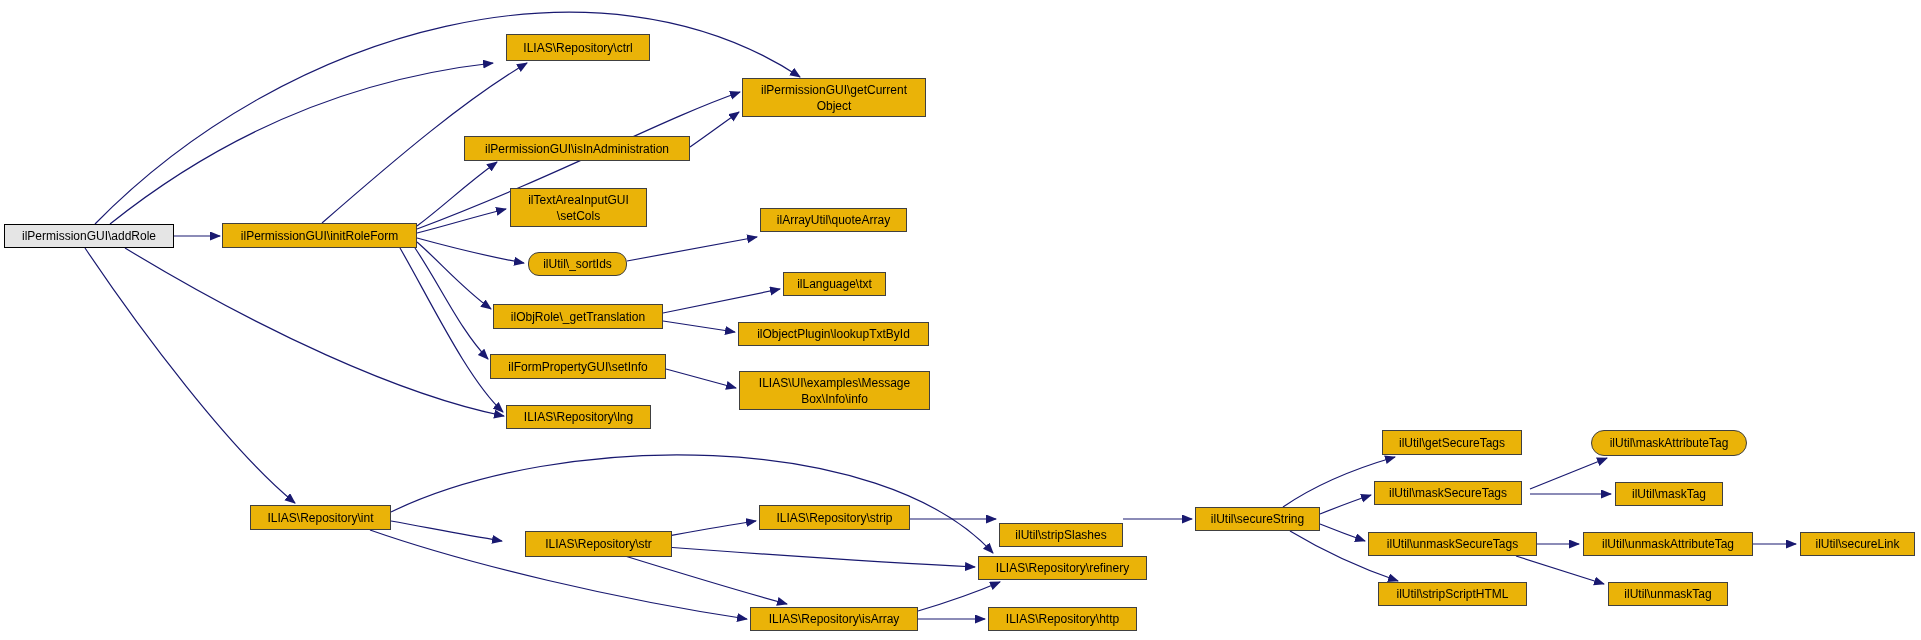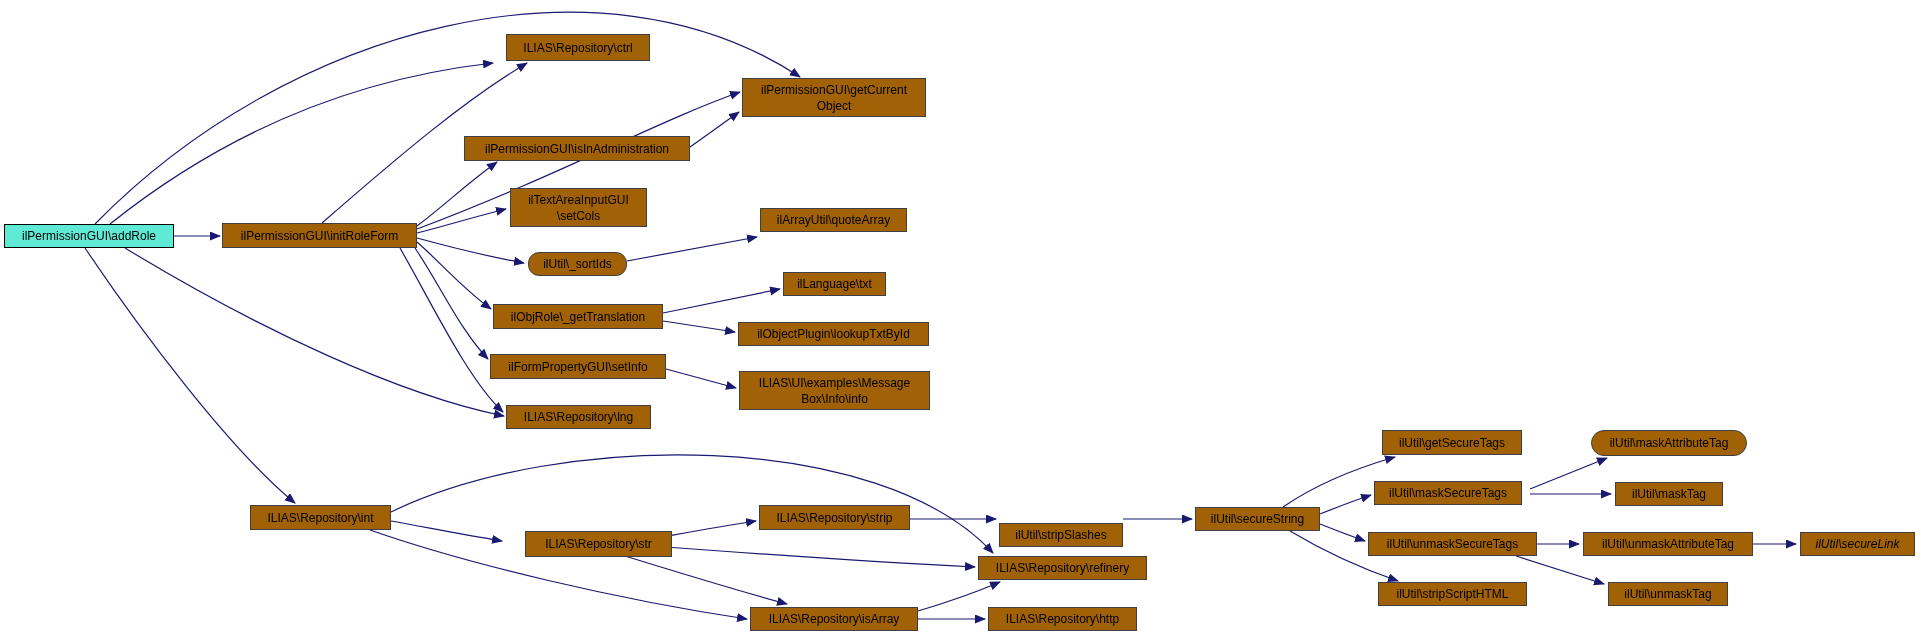--- a/index.html
+++ b/index.html
@@ -17,34 +17,34 @@
     width: 1921px; height: 640px;
   }
   .edge {
     fill: none;
     stroke: #191970;
     stroke-width: 1.2;
   }
   .node {
     position: absolute;
     box-sizing: border-box;
-    background: #a16207;
+    background: #eab308;
     border: 1px solid #404040;
     color: #000000;
     font-size: 12px;
     line-height: 16px;
     display: flex;
     align-items: center;
     justify-content: center;
     text-align: center;
     white-space: pre-line;
     cursor: pointer;
   }
   .node.main {
-    background: #5eead4;
+    background: #e5e5e5;
     border: 1.5px solid #000000;
     cursor: default;
   }
 </style>
 </head>
 <body>
 
 <div id="canvas">
   <svg id="edge-layer" width="1921" height="640" viewBox="0 0 1921 640" xmlns="http://www.w3.org/2000/svg">
     <defs>
@@ -117,15 +117,15 @@
       <div class="node" style="left: 988px; top: 607px; width: 149px; height: 24px;">ILIAS\Repository\http</div>
       <div class="node" style="left: 1195px; top: 507px; width: 125px; height: 24px;">ilUtil\secureString</div>
       <div class="node" style="left: 1382px; top: 430px; width: 140px; height: 25px;">ilUtil\getSecureTags</div>
       <div class="node" style="left: 1374px; top: 481px; width: 148px; height: 24px;">ilUtil\maskSecureTags</div>
       <div class="node" style="left: 1368px; top: 532px; width: 169px; height: 24px;">ilUtil\unmaskSecureTags</div>
       <div class="node" style="left: 1378px; top: 582px; width: 149px; height: 24px;">ilUtil\stripScriptHTML</div>
       <div class="node" style="left: 1591px; top: 430px; width: 156px; height: 26px; border-radius: 13px;">ilUtil\maskAttributeTag</div>
       <div class="node" style="left: 1615px; top: 482px; width: 108px; height: 24px;">ilUtil\maskTag</div>
       <div class="node" style="left: 1583px; top: 532px; width: 170px; height: 24px;">ilUtil\unmaskAttributeTag</div>
       <div class="node" style="left: 1608px; top: 582px; width: 120px; height: 24px;">ilUtil\unmaskTag</div>
-      <div class="node" style="left: 1800px; top: 532px; width: 115px; height: 24px; font-style: italic;">ilUtil\secureLink</div>
+      <div class="node" style="left: 1800px; top: 532px; width: 115px; height: 24px;">ilUtil\secureLink</div>
     </div>
 </div>
 
 </body></html>

